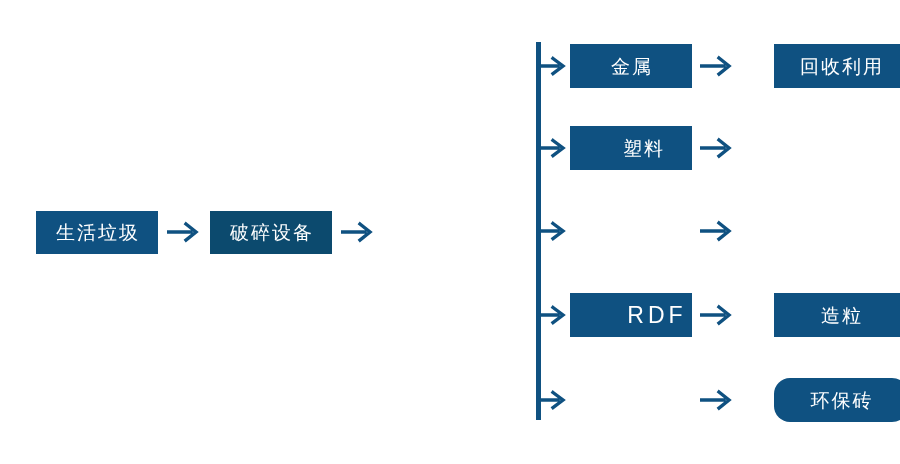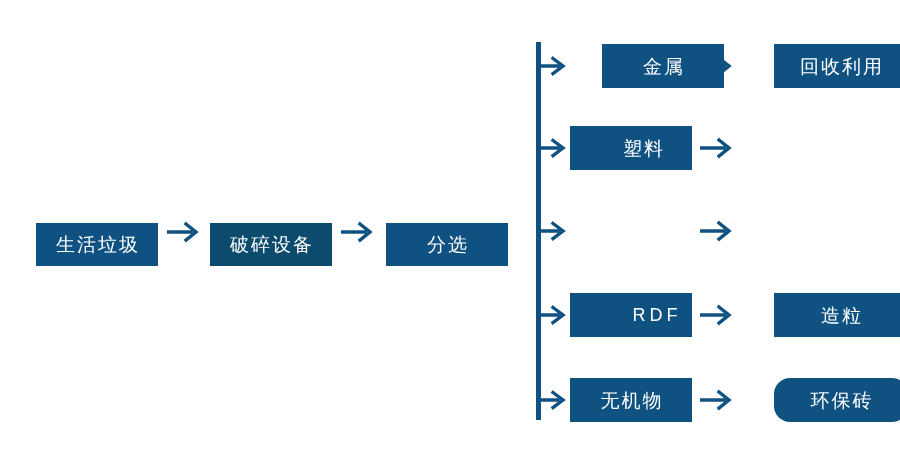--- a/index.html
+++ b/index.html
@@ -30,24 +30,24 @@
     font-size: 19px;
     font-weight: 500;
     letter-spacing: 2px;
     text-indent: 2px;
     line-height: 1;
     box-sizing: border-box;
     white-space: nowrap;
   }
   .node.blue { background: #0f5181; }
   .node.red  { background: #0c4a6e; }
-  .node.latin { letter-spacing: 4px; text-indent: 4px; font-size: 18px; padding-left: 48px; }
+  .node.latin { letter-spacing: 4px; text-indent: 4px; font-size: 23px; padding-left: 48px; }
 
   
-  .main-box { width: 122px; height: 43px; top: 211px; margin-top: 12px; }
+  .main-box { width: 122px; height: 43px; top: 211px; }
   #node-waste    { left: 36px; }
   #node-crusher  { left: 210px; }
   #node-sorting  { left: 386px; }
 
   
   .cat-box  { width: 122px; height: 44px; left: 570px; }
   .prod-box { width: 134px; height: 44px; left: 774px; }
 
   
   .arrow {
@@ -93,30 +93,29 @@
   </div>
 
   <div class="node red main-box" id="node-crusher">破碎设备</div>
 
   <div class="arrow main-arrow" id="arrow-crusher-sorting">
     <svg viewBox="0 0 34 26" xmlns="http://www.w3.org/2000/svg" aria-hidden="true">
       <path d="M1 13 H24 M19 5 L29 13 L19 21" fill="none" stroke="#0f5181" stroke-width="3.4" stroke-linecap="square" stroke-linejoin="miter"></path>
     </svg>
   </div>
 
-  <div class="node blue main-box" id="node-sorting">分选</div>
 
   <div id="trunk-line"></div>
 
   <div class="arrow branch-arrow" style="top:54px;">
     <svg viewBox="0 0 32 24" xmlns="http://www.w3.org/2000/svg" aria-hidden="true">
       <path d="M1 12 H22 M17 4.5 L27 12 L17 19.5" fill="none" stroke="#0f5181" stroke-width="3.4" stroke-linecap="square" stroke-linejoin="miter"></path>
     </svg>
   </div>
-  <div class="node blue cat-box" style="top:44px;margin-left:32px;">金属</div>
+  <div class="node blue cat-box" style="top:44px;">金属</div>
   <div class="arrow mid-arrow" style="top:53px;">
     <svg viewBox="0 0 34 26" xmlns="http://www.w3.org/2000/svg" aria-hidden="true">
       <path d="M1 13 H24 M19 5 L29 13 L19 21" fill="none" stroke="#0f5181" stroke-width="3.4" stroke-linecap="square" stroke-linejoin="miter"></path>
     </svg>
   </div>
   <div class="node blue prod-box" style="top:44px;">回收利用</div>
 
   <div class="arrow branch-arrow" style="top:136px;">
     <svg viewBox="0 0 32 24" xmlns="http://www.w3.org/2000/svg" aria-hidden="true">
       <path d="M1 12 H22 M17 4.5 L27 12 L17 19.5" fill="none" stroke="#0f5181" stroke-width="3.4" stroke-linecap="square" stroke-linejoin="miter"></path>
@@ -151,21 +150,20 @@
       <path d="M1 13 H24 M19 5 L29 13 L19 21" fill="none" stroke="#0f5181" stroke-width="3.4" stroke-linecap="square" stroke-linejoin="miter"></path>
     </svg>
   </div>
   <div class="node blue prod-box" style="top:293px;">造粒</div>
 
   <div class="arrow branch-arrow" style="top:388px;">
     <svg viewBox="0 0 32 24" xmlns="http://www.w3.org/2000/svg" aria-hidden="true">
       <path d="M1 12 H22 M17 4.5 L27 12 L17 19.5" fill="none" stroke="#0f5181" stroke-width="3.4" stroke-linecap="square" stroke-linejoin="miter"></path>
     </svg>
   </div>
-  <div class="node blue cat-box" style="top:378px;">无机物</div>
   <div class="arrow mid-arrow" style="top:387px;">
     <svg viewBox="0 0 34 26" xmlns="http://www.w3.org/2000/svg" aria-hidden="true">
       <path d="M1 13 H24 M19 5 L29 13 L19 21" fill="none" stroke="#0f5181" stroke-width="3.4" stroke-linecap="square" stroke-linejoin="miter"></path>
     </svg>
   </div>
   <div class="node blue prod-box" style="top:378px;border-radius:16px;">环保砖</div>
 
 </div>
 
 </body></html>

